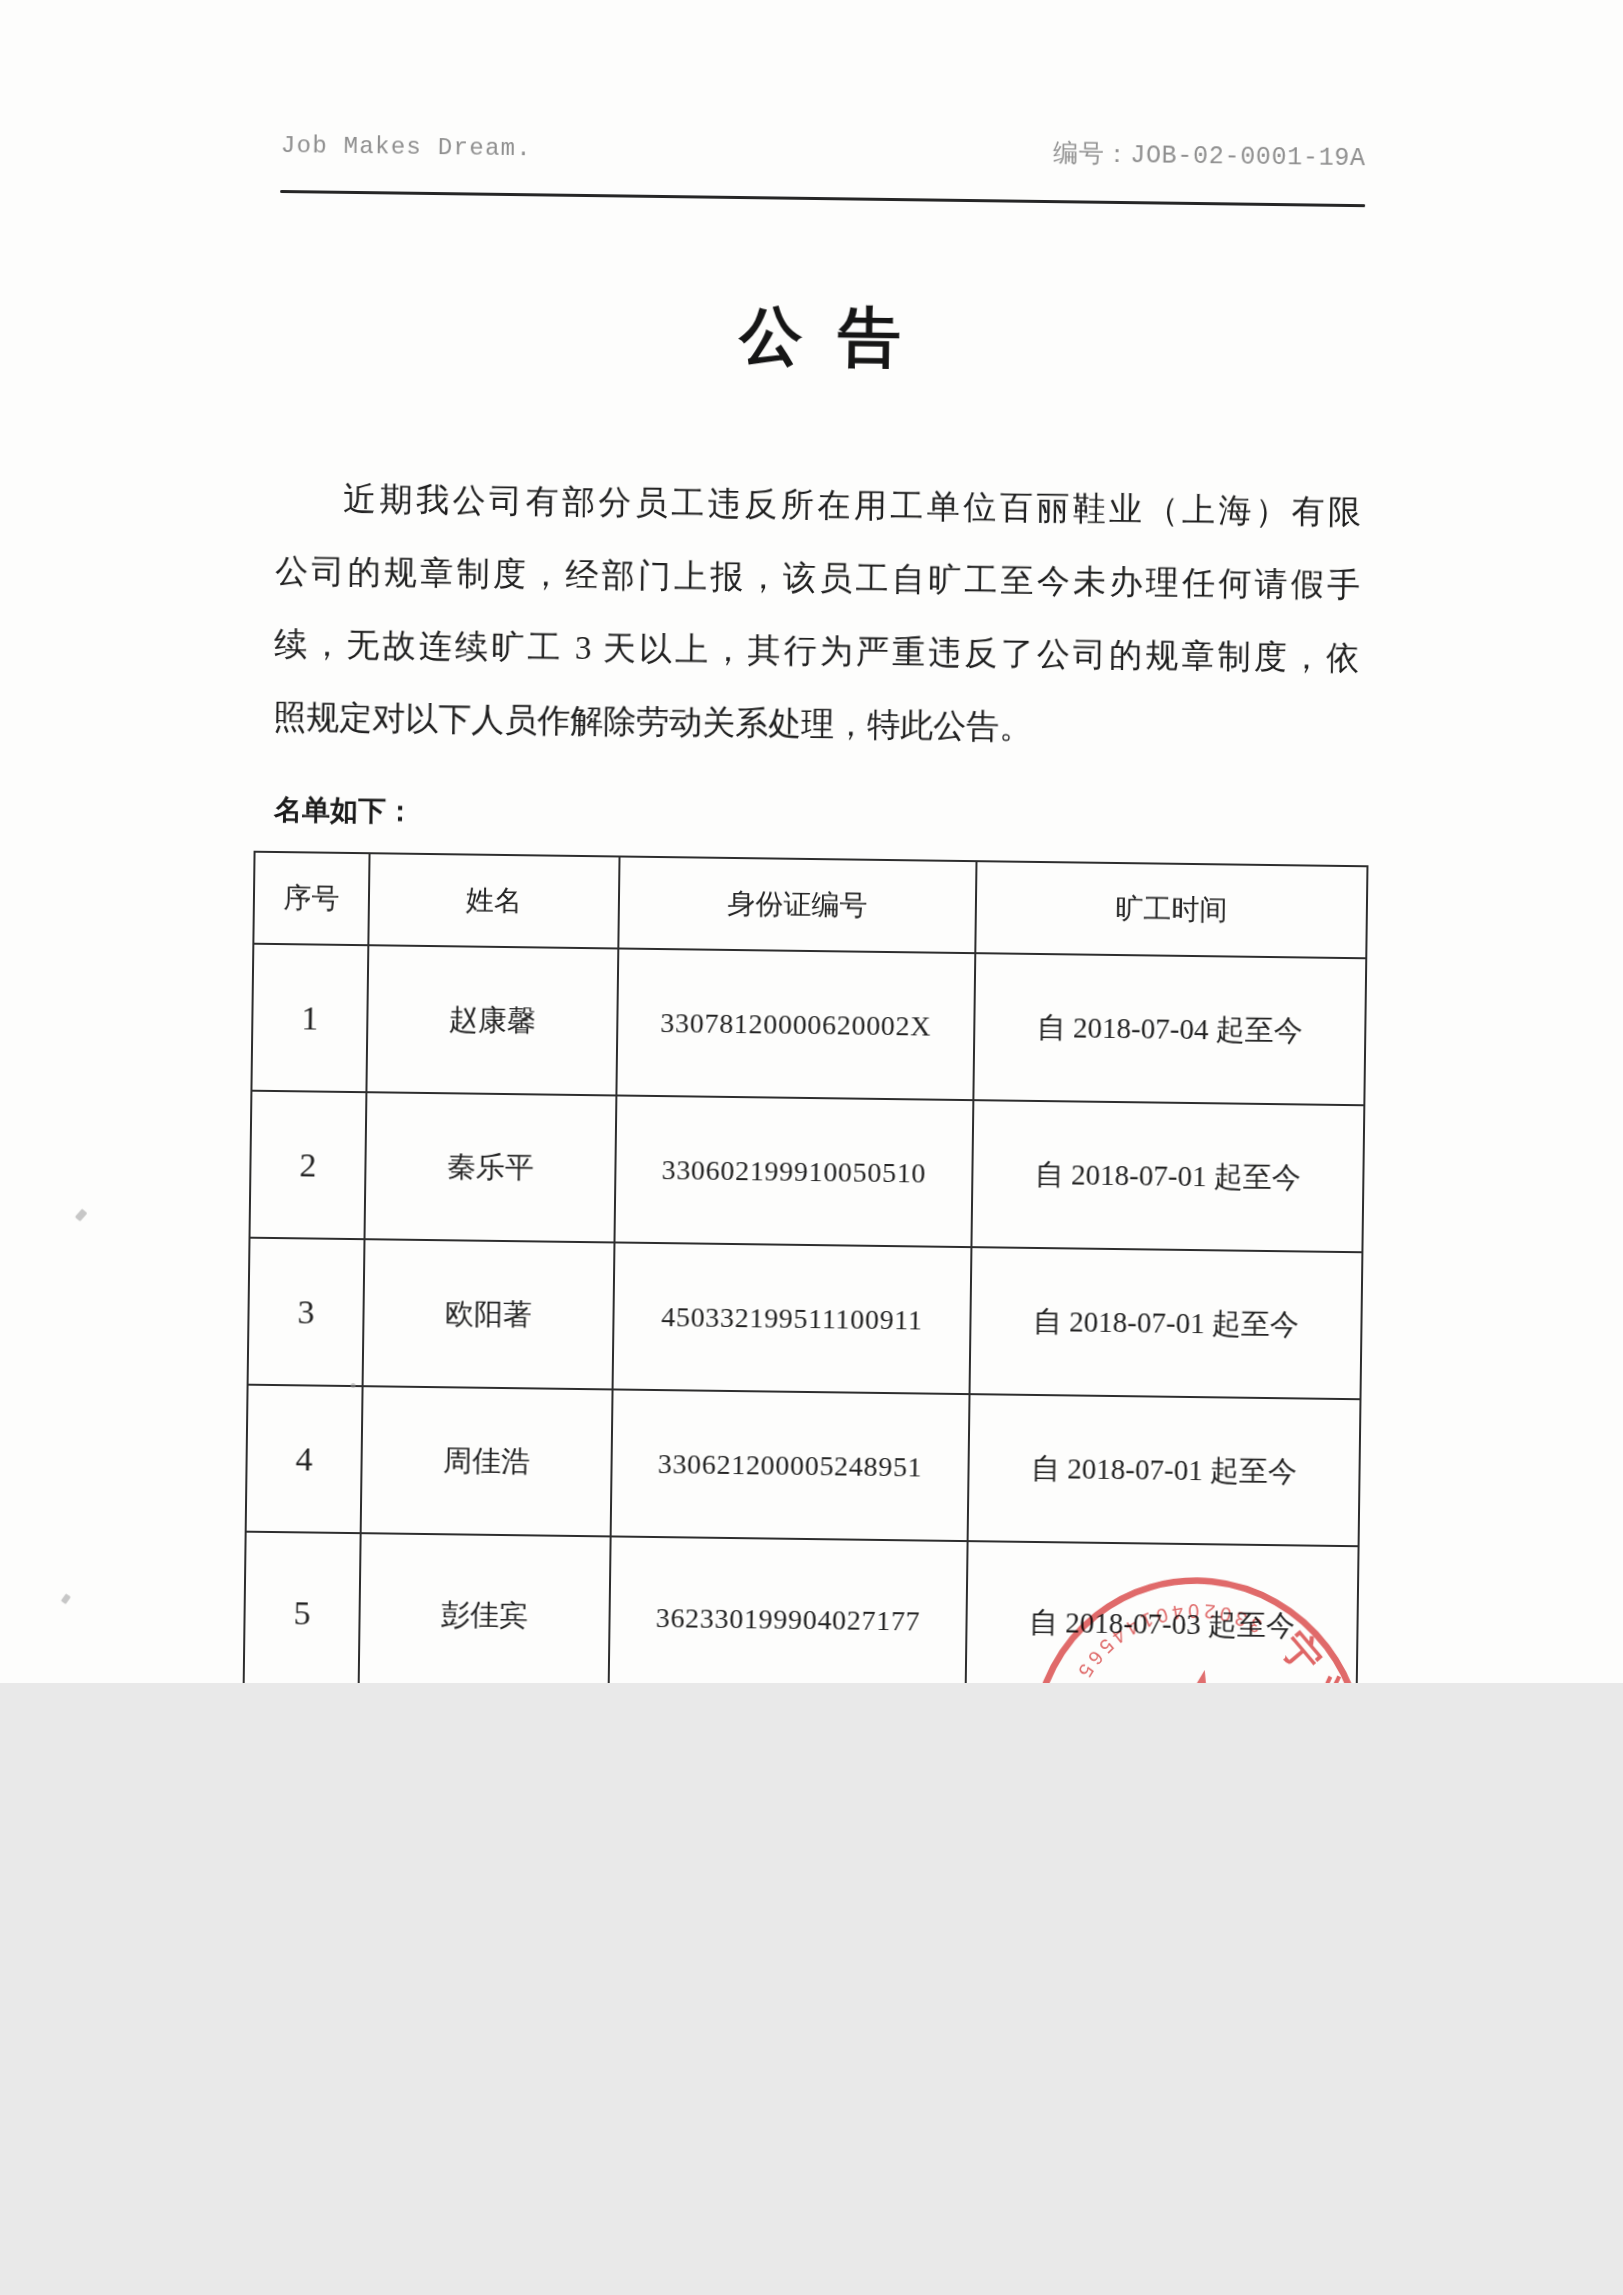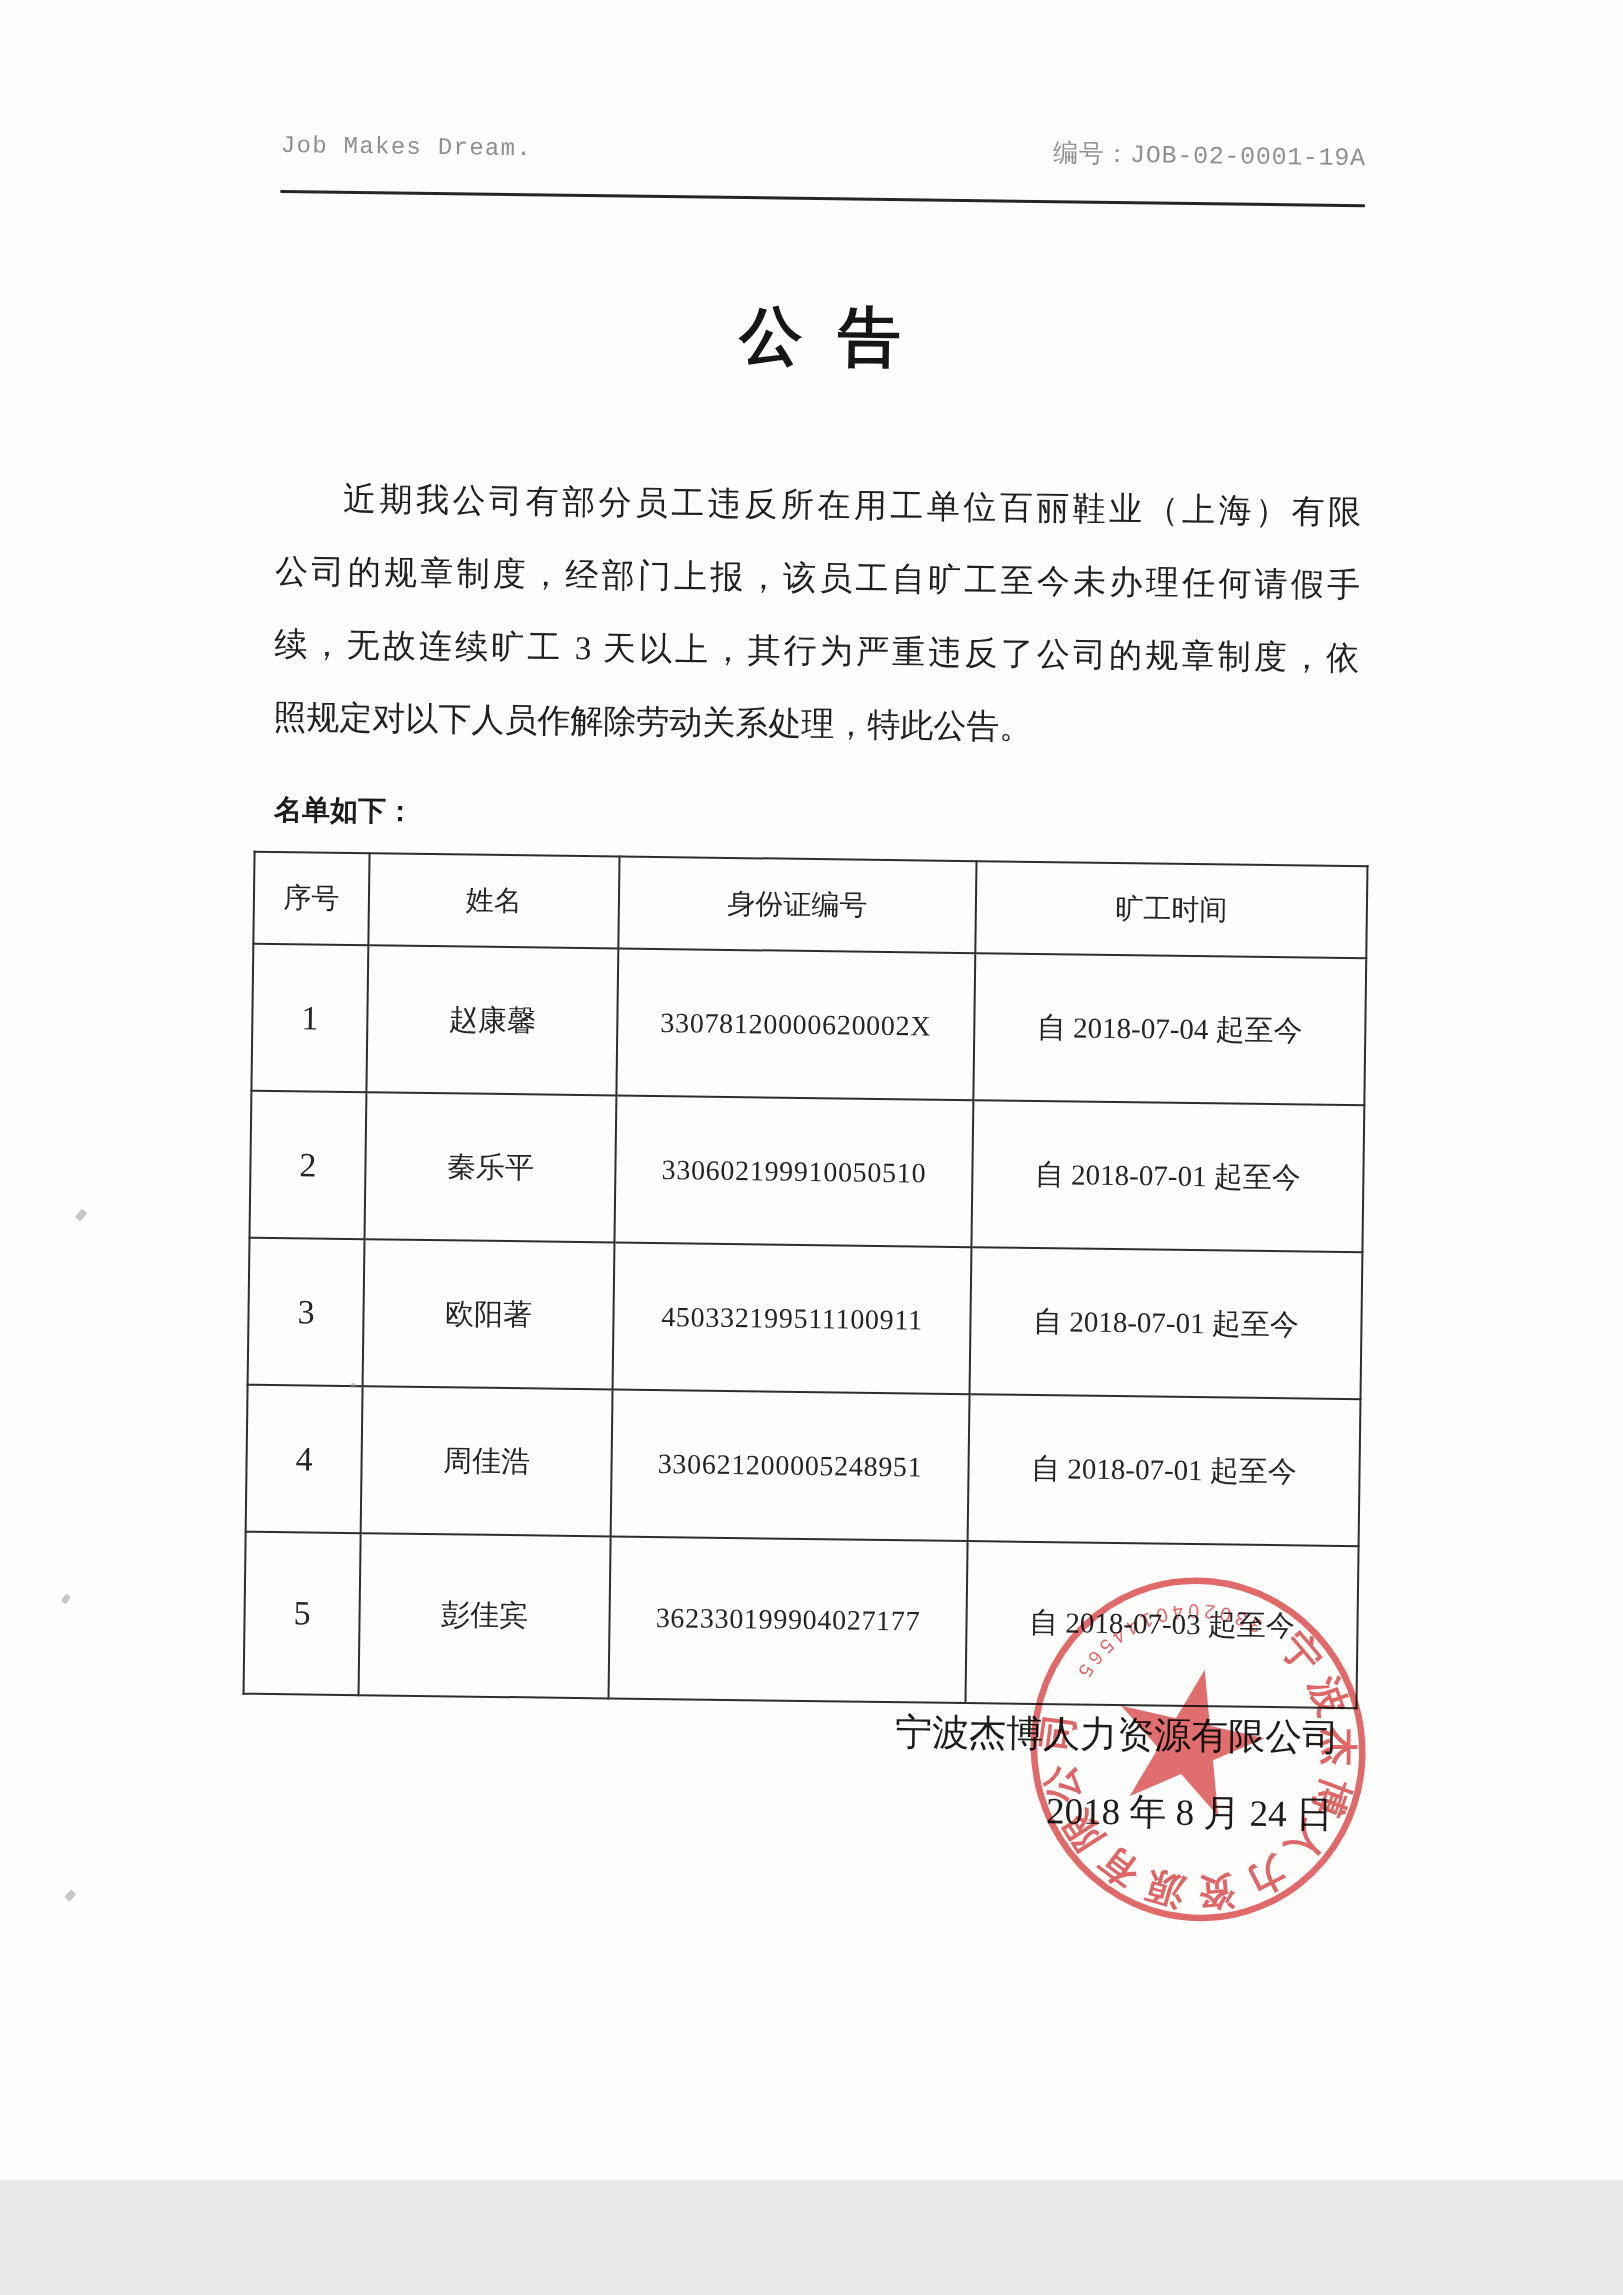--- a/index.html
+++ b/index.html
@@ -1,18 +1,18 @@
 <!DOCTYPE html>
 <html style="font-size:10.5px"><head>
 <meta charset="utf-8">
 <style>
   html,body{margin:0;padding:0;background:#e9e9e9;}
   .page{
     position:relative;
-    width:1623px;height:2180px;
+    width:1623px;height:1683px;
     background:#fdfdfc;
     overflow:hidden;
     font-family:"Liberation Serif","DejaVu Serif",serif;
     color:#1e1e1e;
   }
   .skew{
     position:absolute;inset:0;
     transform:rotate(0.75deg);
     transform-origin:281px 131px;
   }

